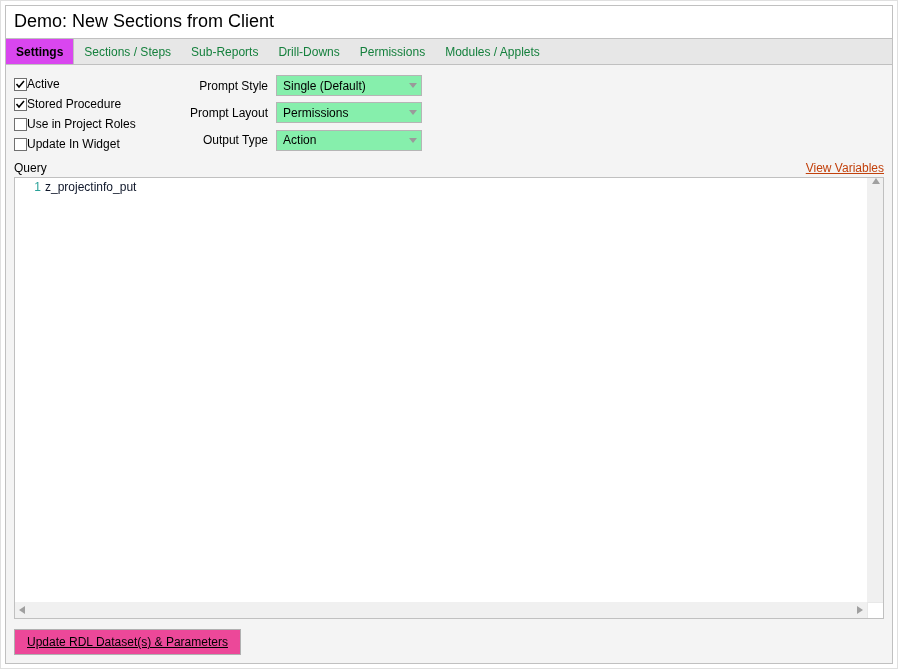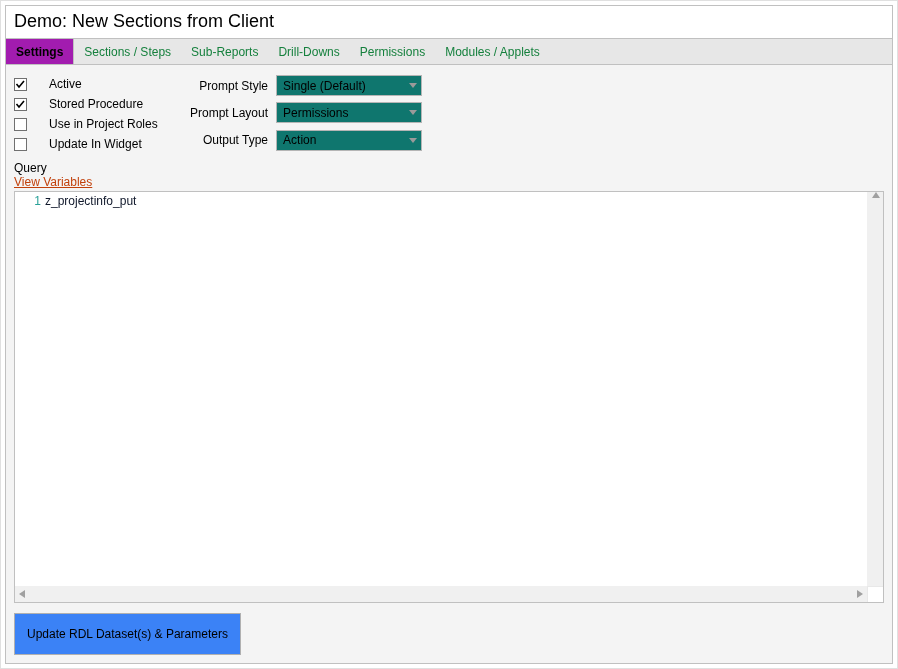--- a/index.html
+++ b/index.html
@@ -32,21 +32,21 @@
     font-size: 12px;
   }
   .tab {
     padding: 5px 10px 4px 10px;
     color: #15803d;
     cursor: pointer;
     display: flex;
     align-items: center;
   }
   .tab.active {
-    background: #a21caf;
+    background: #d946ef;
     border-right: 1px solid #c0c0c0;
     font-weight: 700;
     color: #000;
   }
   .panel {
     flex: 1;
     background: #f4f4f4;
     border: 1px solid #c0c0c0;
     border-top: none;
     padding: 8px 8px 8px 8px;
@@ -58,21 +58,21 @@
   .col-left {
     display: flex;
     flex-direction: column;
     gap: 6px;
     padding-top: 4px;
     width: 160px;
   }
   .cb-row {
     display: flex;
     align-items: center;
-    gap: 22px;
+    gap: 0;
   }
   .cb {
     width: 13px; height: 13px;
     border: 1px solid #707070;
     background: #fff;
     display: inline-flex;
     align-items: center;
     justify-content: center;
     cursor: pointer;
   }
@@ -86,42 +86,41 @@
     row-gap: 6px;
     align-items: center;
     padding-top: 2px;
     margin-left: 16px;
   }
   .fld-label { font-size: 12px; color: #000; text-align: right; }
   .select {
     width: 146px;
     height: 21px;
     border: 1px solid #b5b5b5;
-    background: #0f766e;
+    background: #86efac;
     display: flex;
     align-items: center;
     justify-content: space-between;
     padding: 0 4px 0 6px;
     font-size: 12px;
     color: #000;
     cursor: pointer;
   }
   .chev {
     width: 0; height: 0;
     border-left: 4px solid transparent;
     border-right: 4px solid transparent;
     border-top: 5px solid #9a9a9a;
   }
   .query-header {
     margin-top: 10px;
     display: flex;
     justify-content: space-between;
     align-items: baseline;
     font-size: 12px;
-    flex-direction: column;
   }
   .link {
     color: #c2410c;
     text-decoration: underline;
     cursor: pointer;
   }
   .editor {
     flex: 1;
     margin-top: 2px;
     border: 1px solid #c0c0c0;
@@ -185,26 +184,27 @@
     background: #fff;
     border-left: 1px solid #e8e8e8;
     border-top: 1px solid #e8e8e8;
   }
   .footer {
     margin-top: 10px;
     display: flex;
     justify-content: space-between;
   }
   .btn {
-    background: #3b82f6;
+    background: #ec4899;
     border: 1px solid #b0b0b0;
     font-size: 12px;
-    padding: 13px 12px;
+    padding: 5px 12px;
     color: #000;
     cursor: pointer;
+    text-decoration: underline;
   }
 </style>
 </head>
 <body>
 
 <div class="title-box">
   <span class="title">Demo: New Sections from Client</span>
 </div>
 
 <div class="tabbar">

